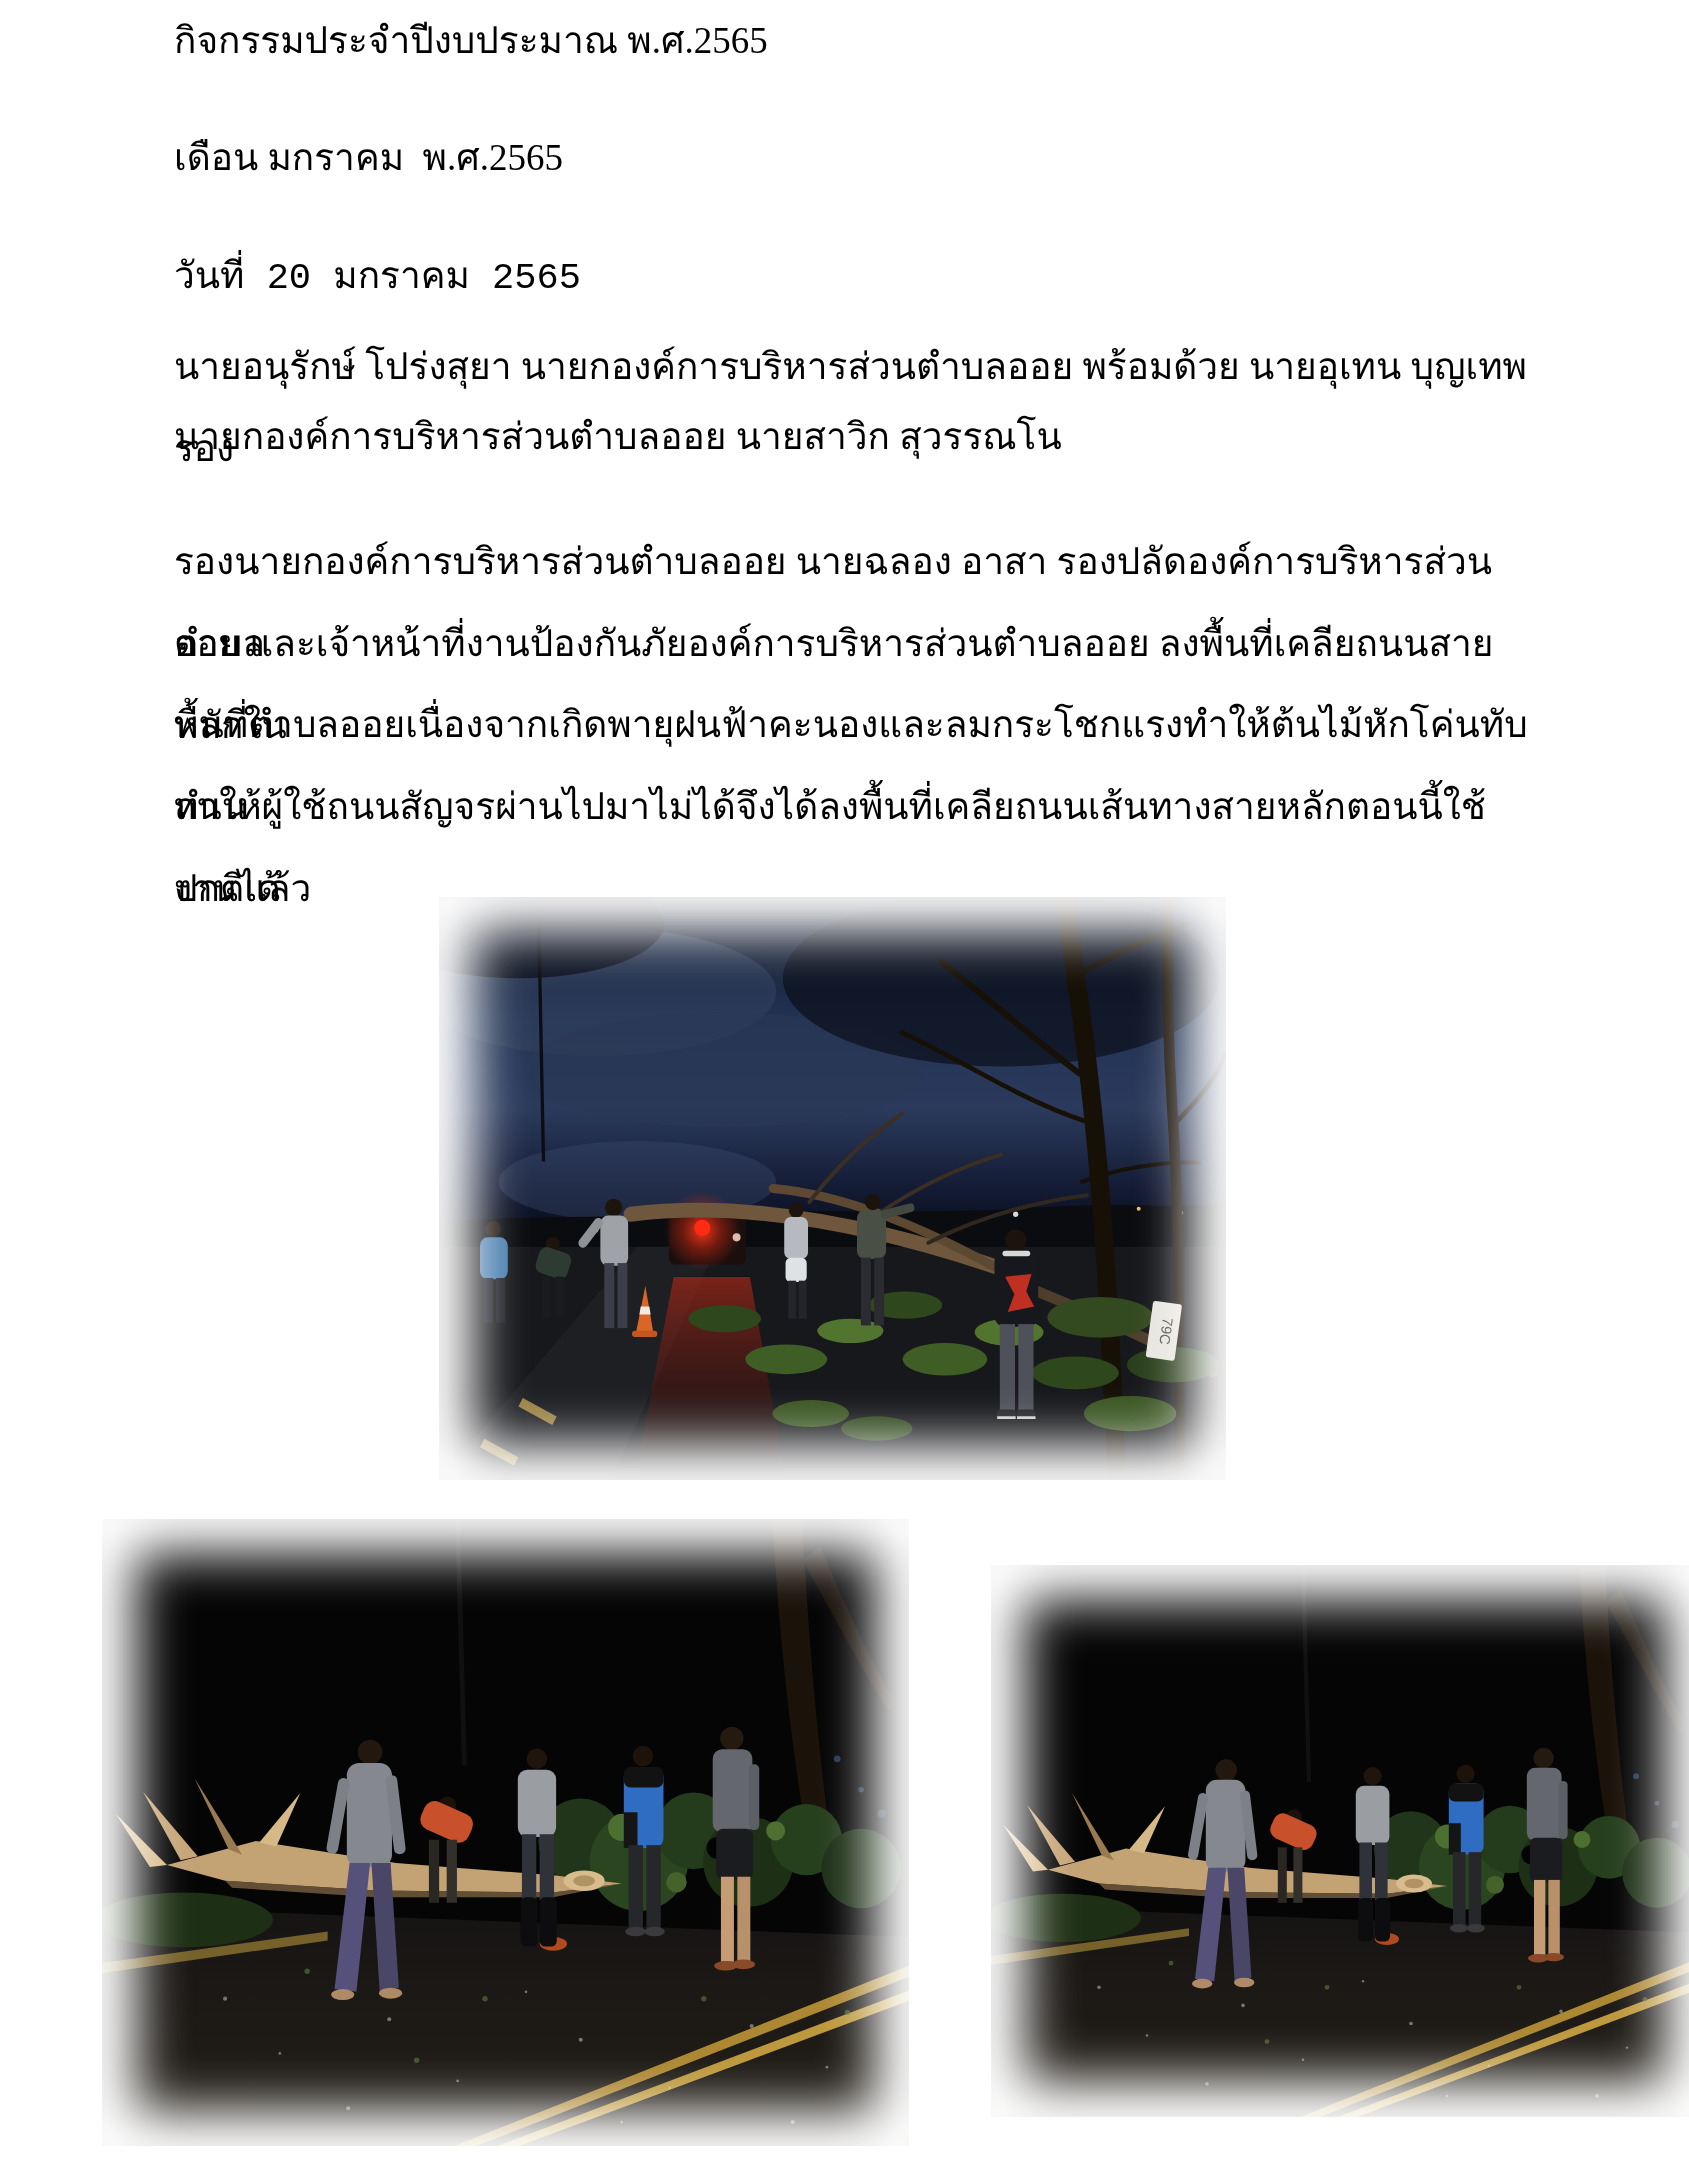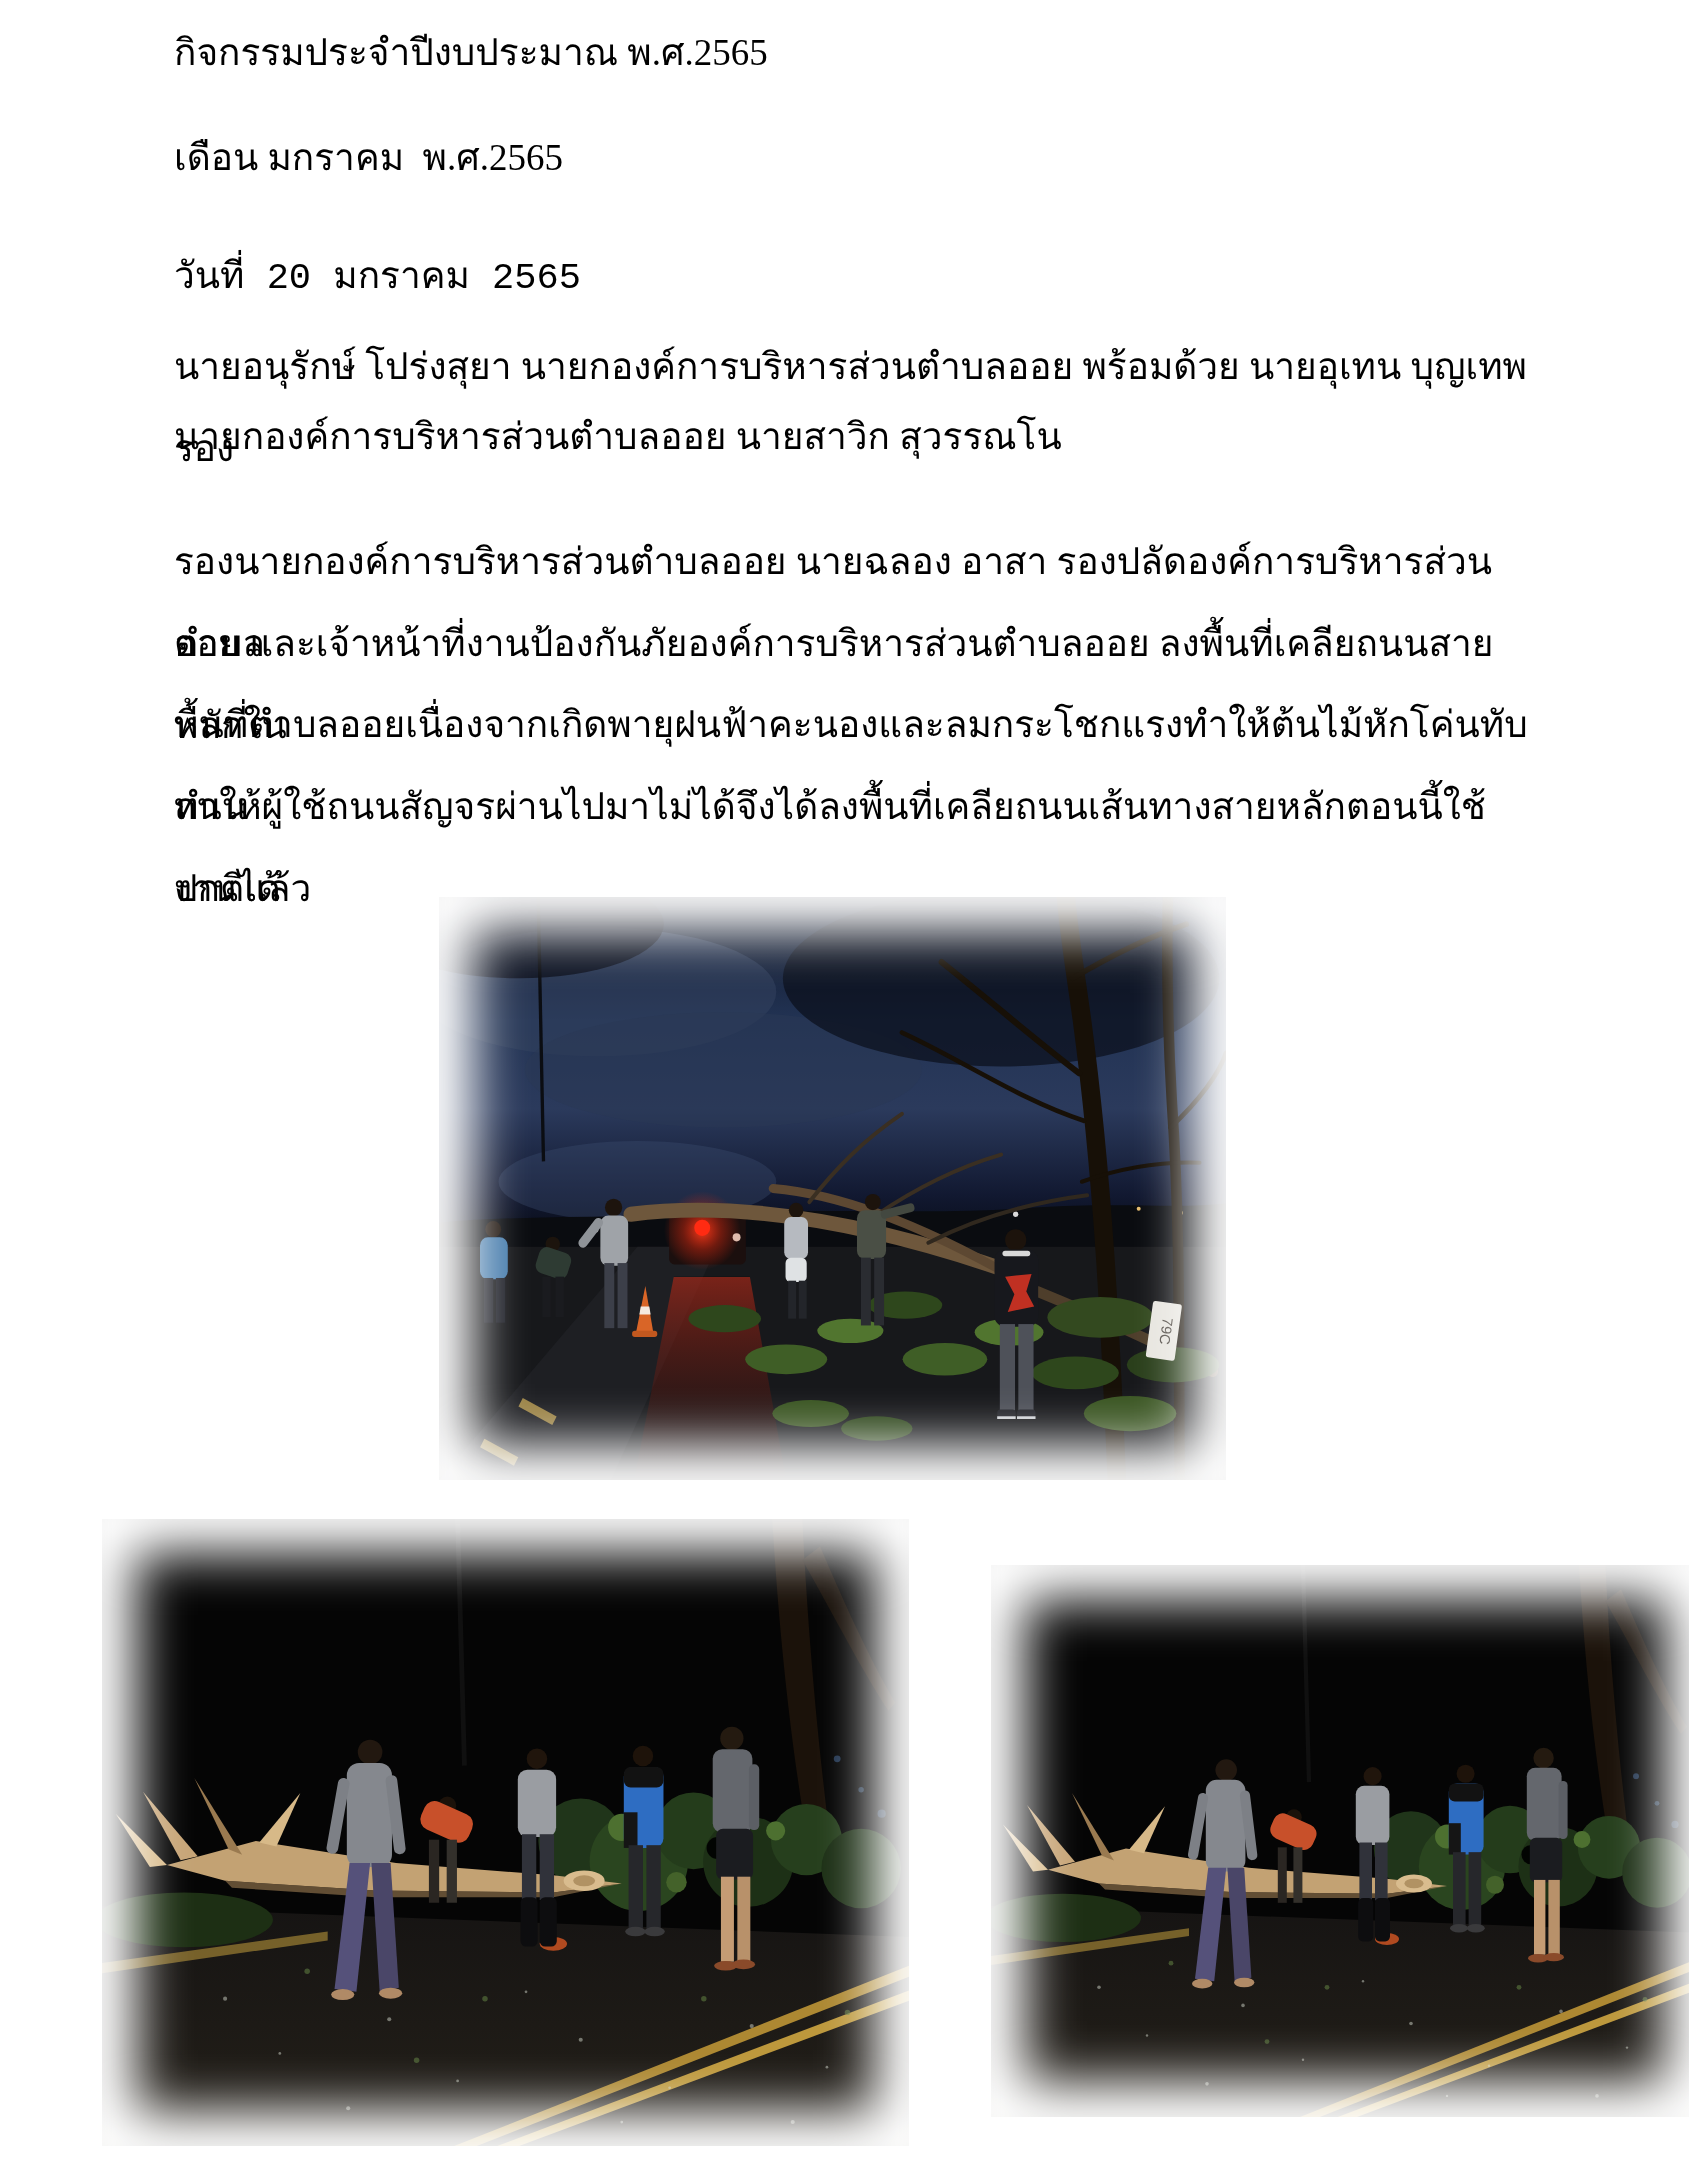--- a/index.html
+++ b/index.html
@@ -14,21 +14,21 @@
   .line{
     position:absolute;
     left:174px;
     width:1356px;
     margin:0;
     font-size:37px;
     line-height:82px;
     color:#000000;
     white-space:pre-wrap;
   }
-  .t-title{top:12px;}
+  .t-title{top:0;}
   .t-month{top:117px;}
   .t-date{top:237px;font-family:Liberation Mono, monospace;}
   .t-p1a{top:326px;}
   .t-p1b{top:396px;}
   .t-p2a{top:521px;}
   .t-p2b{top:603px;}
   .t-p2c{top:684px;}
   .t-p2d{top:766px;}
   .t-p2e{top:848px;}
 

